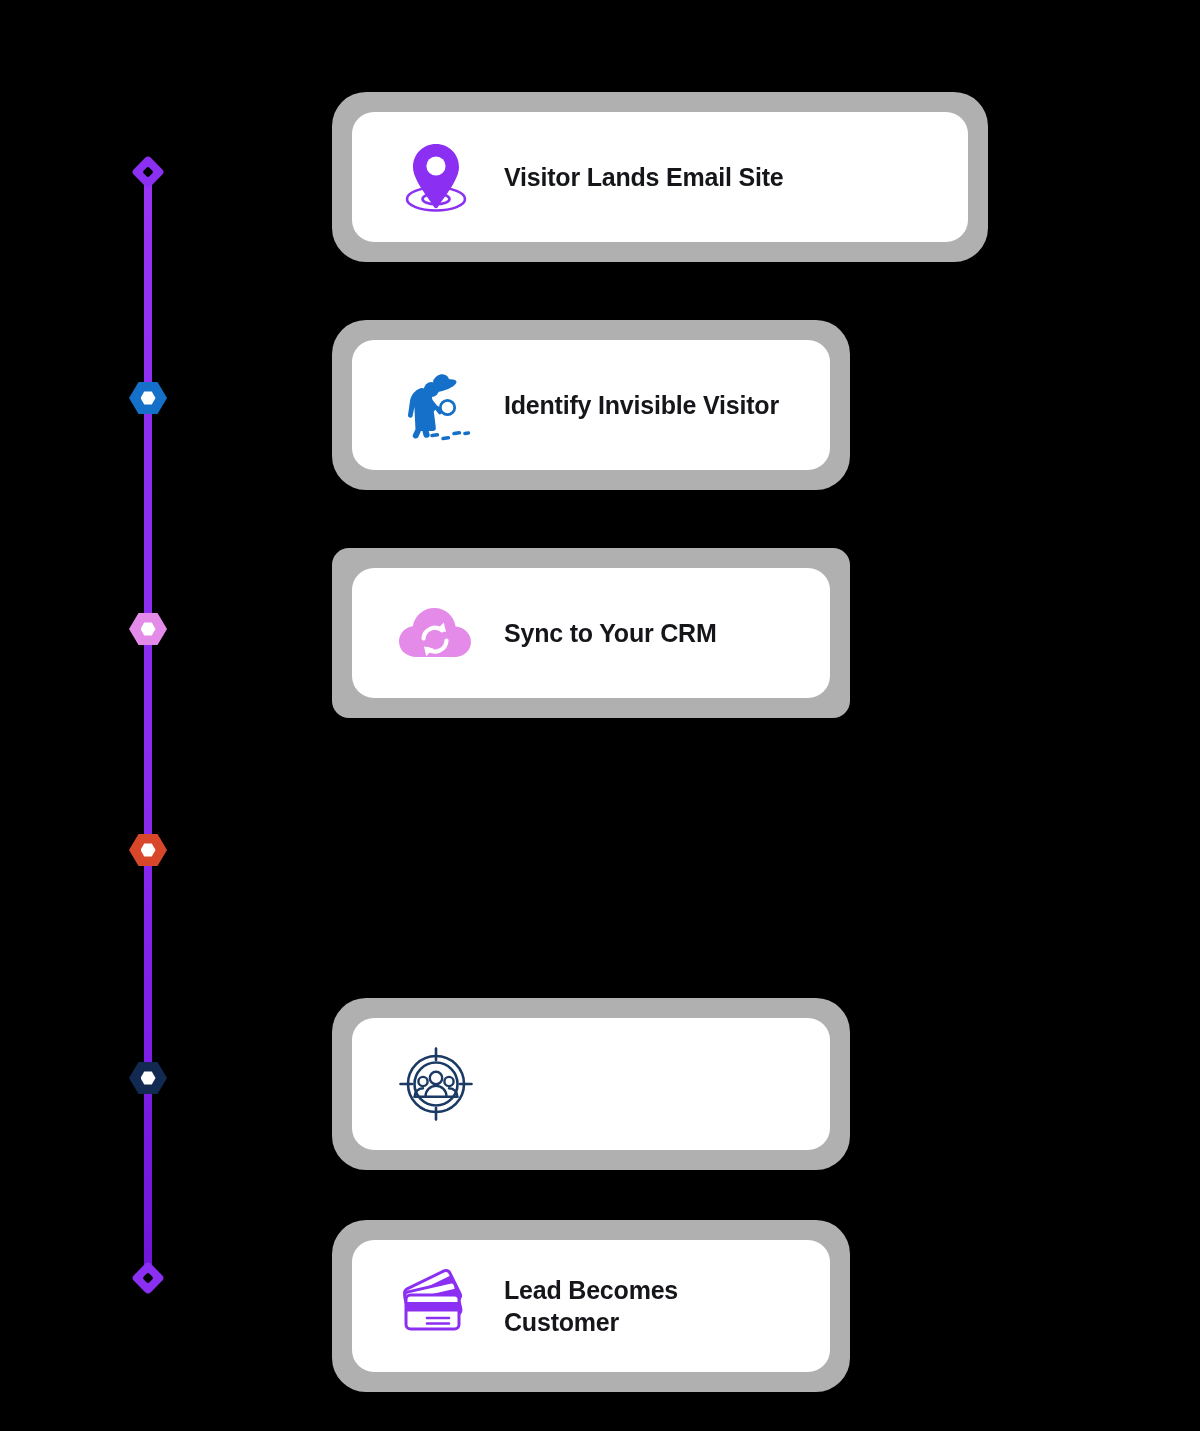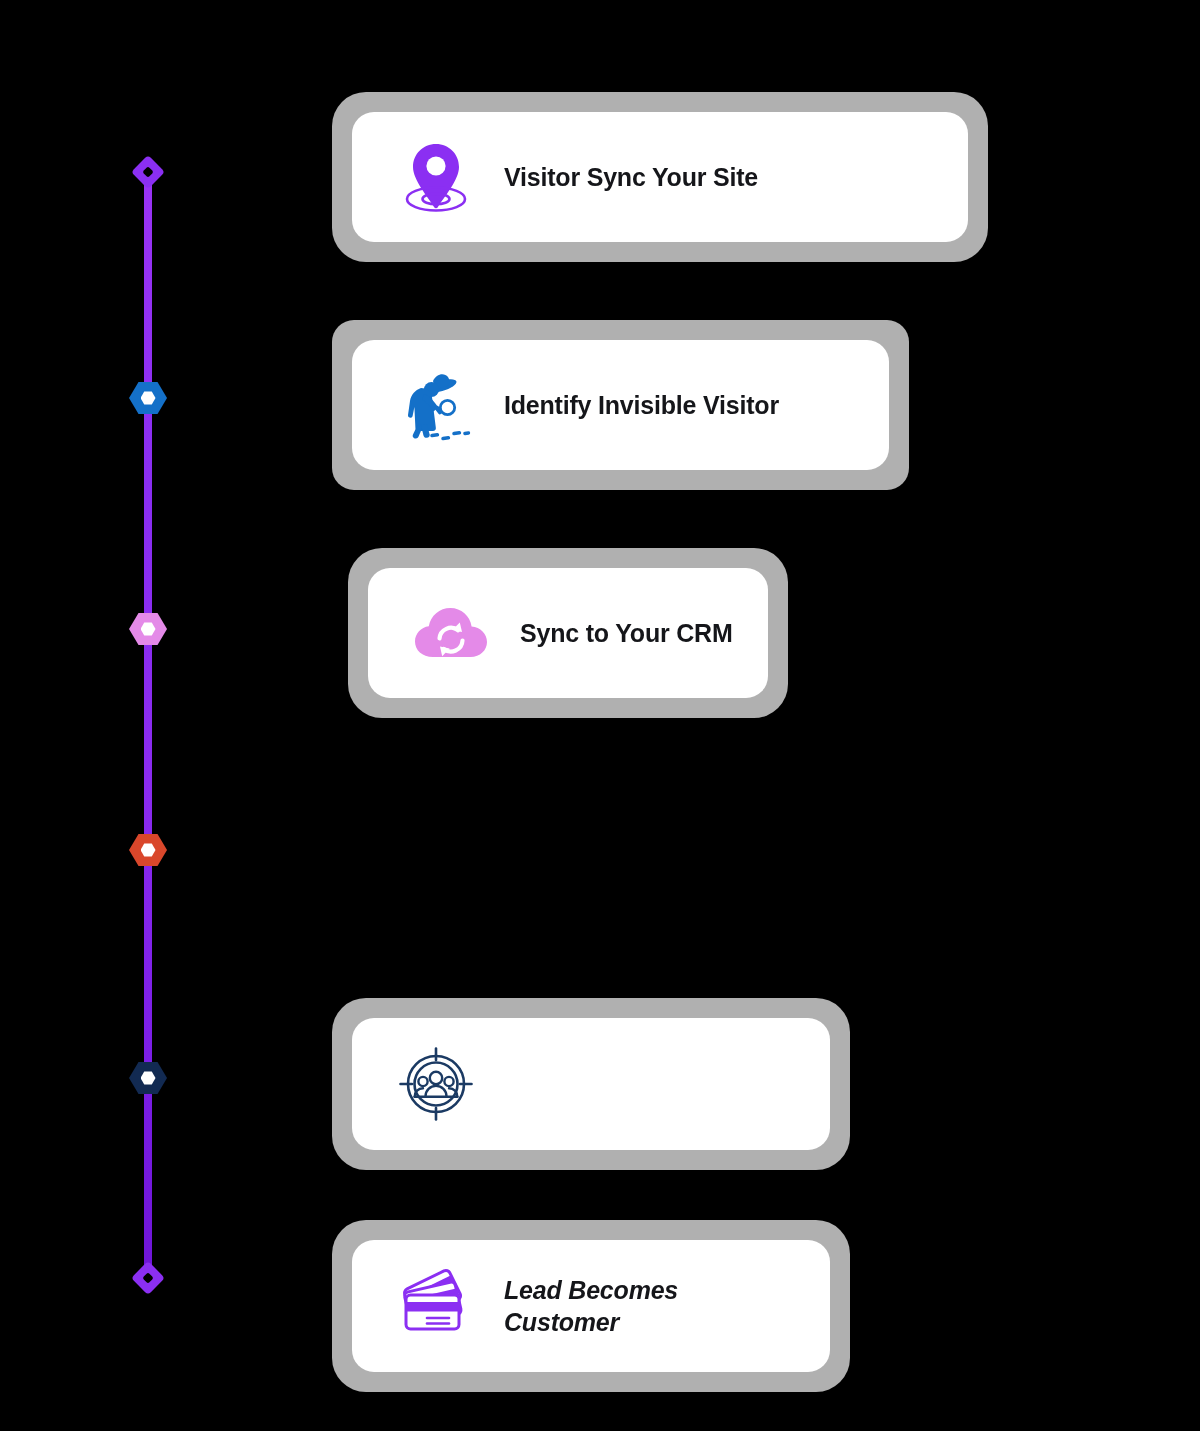--- a/index.html
+++ b/index.html
@@ -152,25 +152,25 @@
   <div class="card-wrap" style="left:332px; top:92px; width:656px; height:170px;">
     <div class="card">
       <div class="card-icon">
         <svg width="70" height="76" viewBox="0 0 70 76">
           <path d="M35 5 C22 5 12 15.2 12 28 C12 41 27 58 33.2 68.2 a2.1 2.1 0 0 0 3.6 0 C43 58 58 41 58 28 C58 15.2 48 5 35 5 Z" fill="#8b2ff2"></path>
           <circle cx="35" cy="27" r="9.6" fill="#ffffff"></circle>
           <ellipse cx="35" cy="60" rx="29" ry="11.5" fill="none" stroke="#8b2ff2" stroke-width="2.6"></ellipse>
           <ellipse cx="35" cy="60" rx="13.5" ry="5.2" fill="none" stroke="#8b2ff2" stroke-width="2.6"></ellipse>
         </svg>
       </div>
-      <div class="card-title">Visitor Sync Your Site</div>
-    </div>
-  </div>
-
-  <div class="card-wrap" style="left:332px; top:320px; width:577px; height:170px;border-radius:22px;">
+      <div class="card-title">Visitor Lands Email Site</div>
+    </div>
+  </div>
+
+  <div class="card-wrap" style="left:332px; top:320px; width:518px; height:170px;">
     <div class="card">
       <div class="card-icon">
         <svg width="78" height="76" viewBox="0 0 78 76">
           <g fill="#1470c8">
 
             <ellipse cx="44" cy="19" rx="16" ry="5.2" transform="rotate(-16 44 19)"></ellipse>
             <path d="M36 14 c3-7 11-9 15-4 l3.5 7 -16 6 Z"></path>
 
             <circle cx="34.5" cy="22.5" r="7.6"></circle>
 
@@ -190,21 +190,21 @@
             <rect x="44" y="70" width="9" height="3.6" rx="1.8" transform="rotate(-8 44 70)"></rect>
             <rect x="55" y="65" width="9" height="3.6" rx="1.8" transform="rotate(-8 55 65)"></rect>
             <rect x="66" y="65" width="7" height="3.4" rx="1.7" transform="rotate(-8 66 65)"></rect>
           </g>
         </svg>
       </div>
       <div class="card-title">Identify Invisible Visitor</div>
     </div>
   </div>
 
-  <div class="card-wrap" style="left:348px; top:548px; width:440px; height:170px;">
+  <div class="card-wrap" style="left:332px; top:548px; width:518px; height:170px;border-radius:17px;">
     <div class="card">
       <div class="card-icon">
         <svg width="78" height="60" viewBox="0 0 78 60">
           <path d="M20 54 C9 54 2 47 2 38.5 C2 30.6 8 24.3 15.8 23.3 C17.6 12.6 26.6 5 37.4 5 C48.2 5 57 12.8 58.6 23.4 C67.4 24 74 30.8 74 39 C74 47.3 67 54 57.6 54 Z" fill="#e48ae8"></path>
           <g fill="none" stroke="#ffffff" stroke-width="4.2" stroke-linecap="round">
             <path d="M26.5 35.5 a11.5 11.5 0 0 1 18.6 -8.2"></path>
             <path d="M49.5 37.5 a11.5 11.5 0 0 1 -18.8 8.4"></path>
           </g>
           <path d="M46.8 19.5 l2.2 9.6 -9.6 -2 Z" fill="#ffffff"></path>
           <path d="M29.2 53.2 l-2.2 -9.6 9.6 2 Z" fill="#ffffff"></path>
@@ -234,21 +234,21 @@
             <path d="M16.8 50.5 c0-4.8 3.3-8.2 8.2-8.2"></path>
             <circle cx="51" cy="35.5" r="4.6"></circle>
             <path d="M59.2 50.5 c0-4.8 -3.3-8.2 -8.2-8.2"></path>
             <line x1="16.5" y1="50.8" x2="59.5" y2="50.8"></line>
           </g>
         </svg>
       </div>
     </div>
   </div>
 
-  <div class="card-wrap" style="left:332px; top:1220px; width:518px; height:172px;font-style:italic;">
+  <div class="card-wrap" style="left:332px; top:1220px; width:518px; height:172px;">
     <div class="card">
       <div class="card-icon">
         <svg width="78" height="76" viewBox="0 0 78 76">
           <g transform="rotate(-26 39 38)">
             <rect x="16" y="10" width="50" height="32" rx="4.5" fill="none" stroke="#8b2ff2" stroke-width="3"></rect>
             <rect x="16" y="17" width="50" height="8.5" fill="#8b2ff2"></rect>
           </g>
           <g transform="rotate(-13 39 40)">
             <rect x="11" y="18" width="52" height="33" rx="4.5" fill="#ffffff" stroke="#8b2ff2" stroke-width="3"></rect>
             <rect x="11" y="25.5" width="52" height="9" fill="#8b2ff2"></rect>

